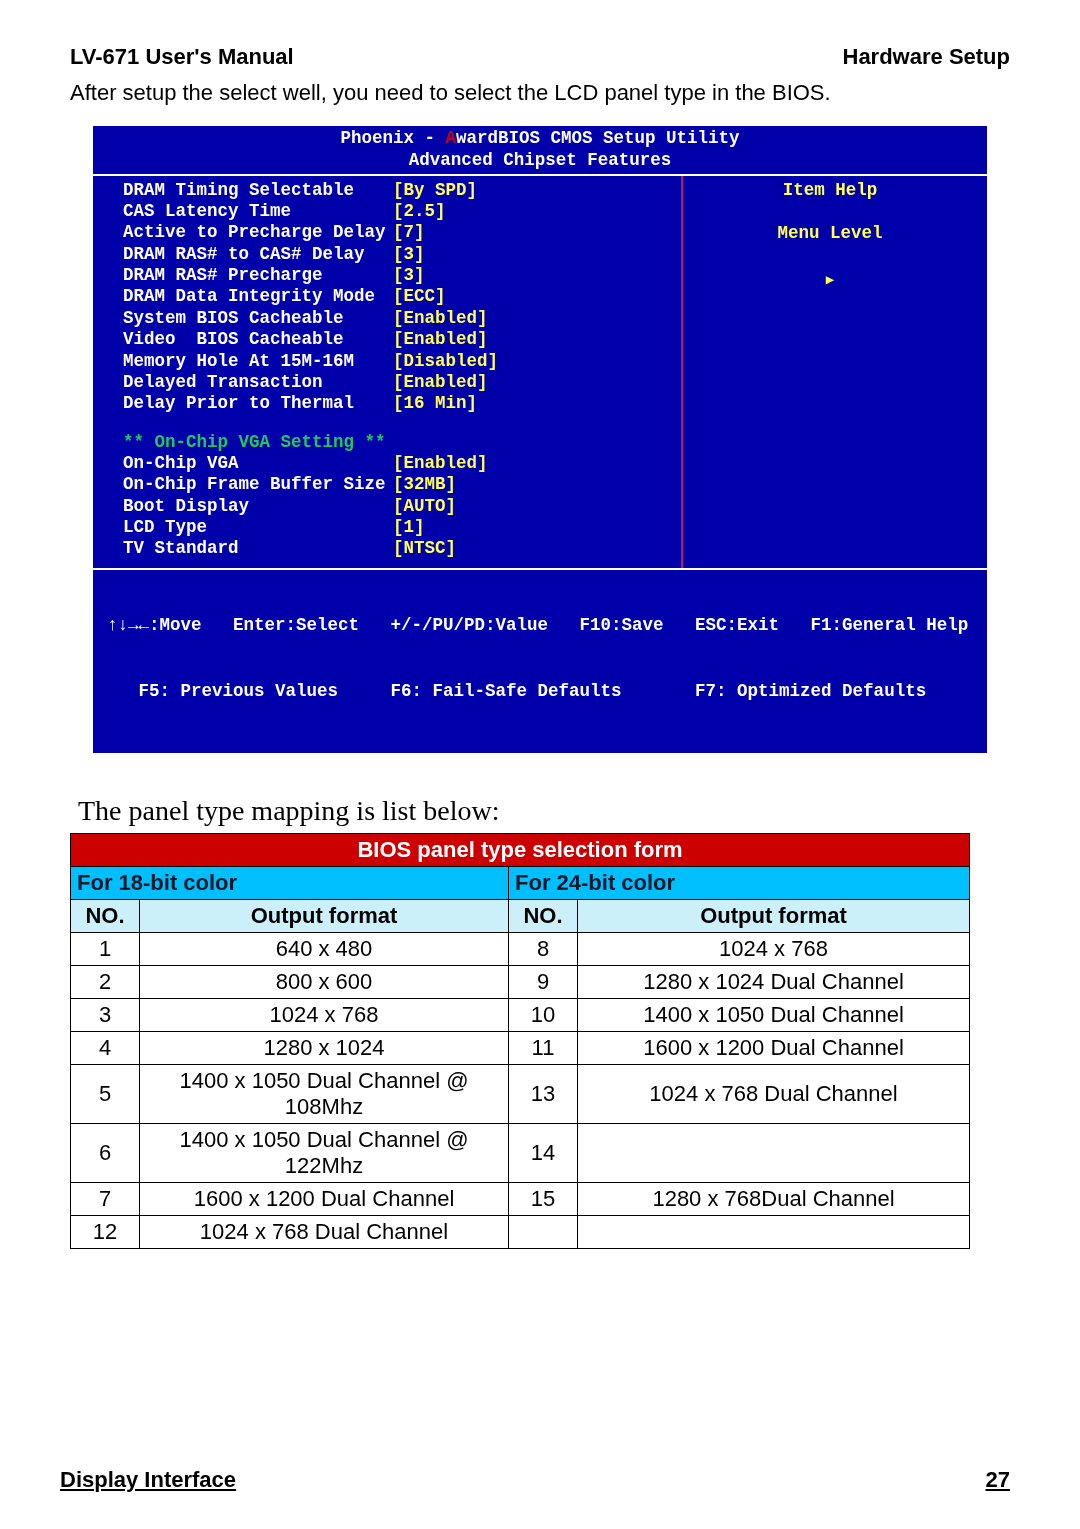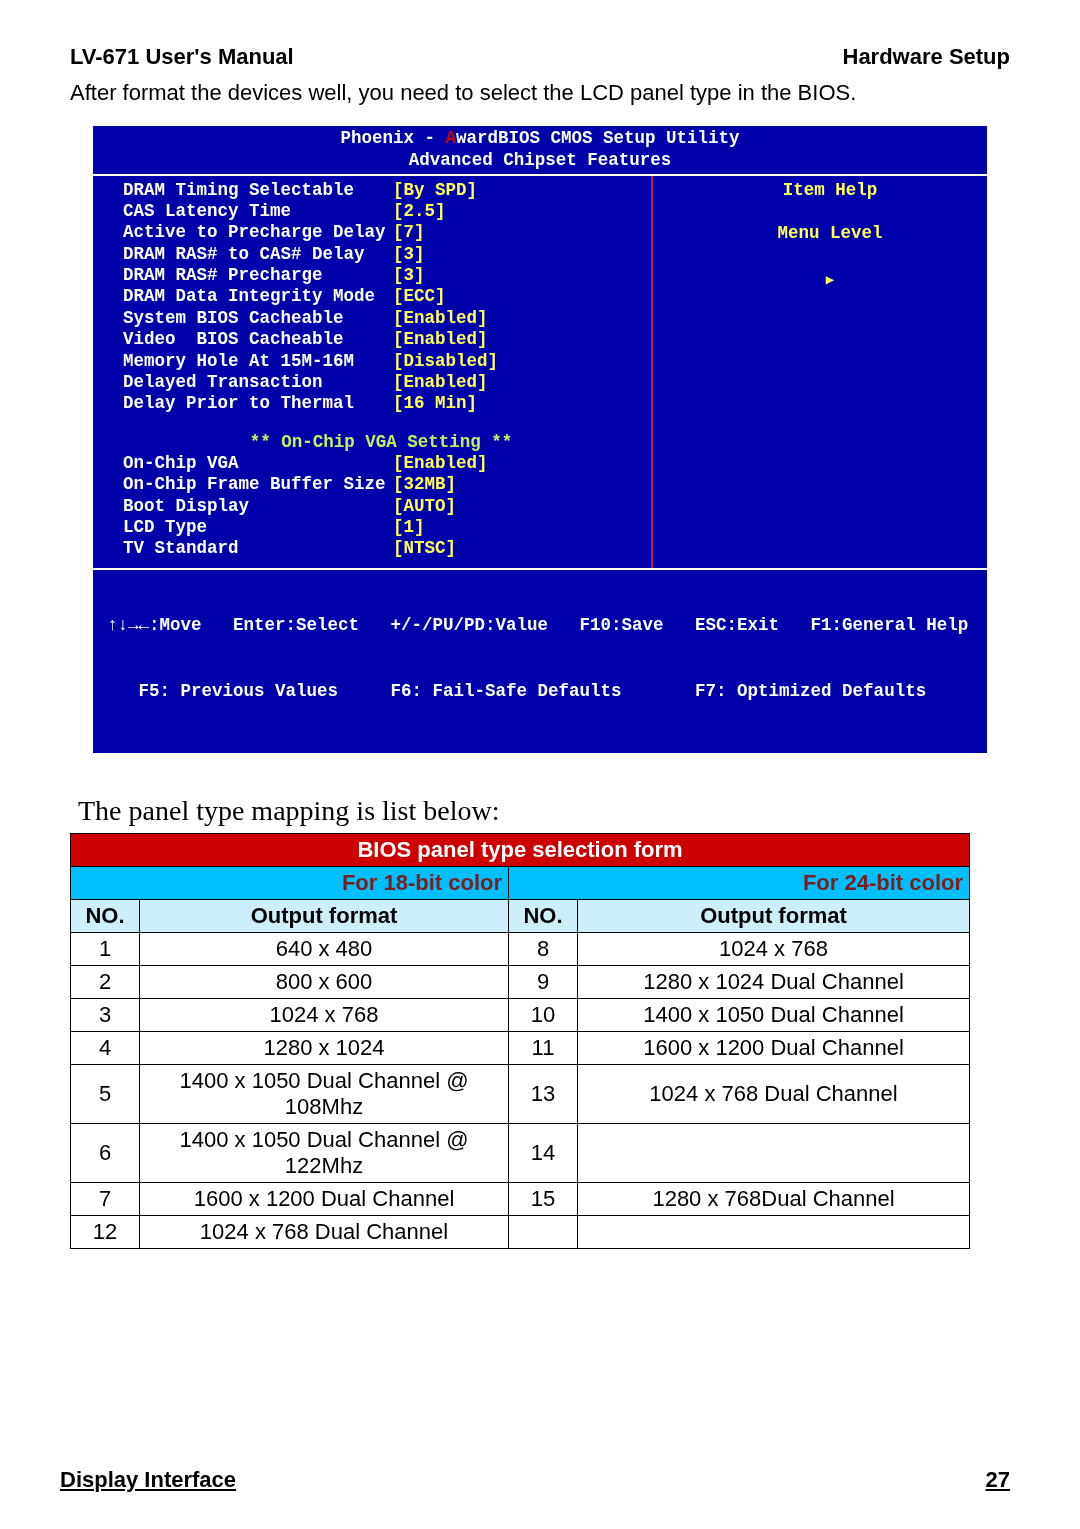--- a/index.html
+++ b/index.html
@@ -52,30 +52,30 @@
     display: flex;
   }
   .bios-left {
     flex: 1;
     padding: 4px 12px 8px 30px;
     border-right: 2px solid #be185d;
     line-height: 1.22;
   }
   .bios-right {
     width: 290px;
-    padding: 4px 12px 8px 32px;
+    padding: 4px 12px 8px 2px;
     line-height: 1.22;
   }
   .bios-row {
     display: flex;
     white-space: pre;
   }
   .bios-label { width: 270px; }
   .bios-val { color: #ffff55; }
-  .bios .water { color: #bef264; text-align: center; }
+  .bios .water { color: #22c55e; }
   .bios-right-title { color: #ffff55; text-align: center; }
   .bios-menulevel {
     color: #ffff55;
     margin-top: 22px;
     display: flex;
     align-items: center;
     gap: 28px;
     flex-direction: column;
   }
   .bios-menulevel .tri { color: #ffff55; font-size: 14px; }
@@ -102,23 +102,23 @@
     vertical-align: middle;
   }
   .row-red td {
     background: #cc0000;
     color: #fff;
     font-weight: bold;
     text-align: center;
   }
   .row-cyan td {
     background: #00bfff;
-    color: #7f1d1d;
-    font-weight: bold;
-    text-align: right;
+    color: #0f172a;
+    font-weight: bold;
+    text-align: left;
   }
   .row-head th {
     background: #ccf0f9;
     font-weight: bold;
     text-align: center;
   }
   .sel .no { width: 56px; text-align: center; }
   .sel .of18 { width: 356px; text-align: center; }
   .sel .no2 { width: 56px; text-align: center; }
   .sel .of24 { text-align: center; }
@@ -137,21 +137,21 @@
 </head>
 <body>
 
 <div class="page">
 
   <div class="header-row">
     <span>LV-671 User's Manual</span>
     <span>Hardware Setup</span>
   </div>
 
-  <div class="intro">After format the devices well, you need to select the LCD panel type in the BIOS.</div>
+  <div class="intro">After setup the select well, you need to select the LCD panel type in the BIOS.</div>
 
   <div class="bios">
     <div class="bios-title">
       <span>Phoenix - </span><span class="red">A</span><span>wardBIOS CMOS Setup Utility</span><br>
       <span>Advanced Chipset Features</span>
     </div>
     <div class="bios-hr"></div>
     <div class="bios-body">
       <div class="bios-left" id="bios-settings">
           <div class="bios-row"><span class="bios-label">DRAM Timing Selectable    </span><span class="bios-val">[By SPD]</span></div>

